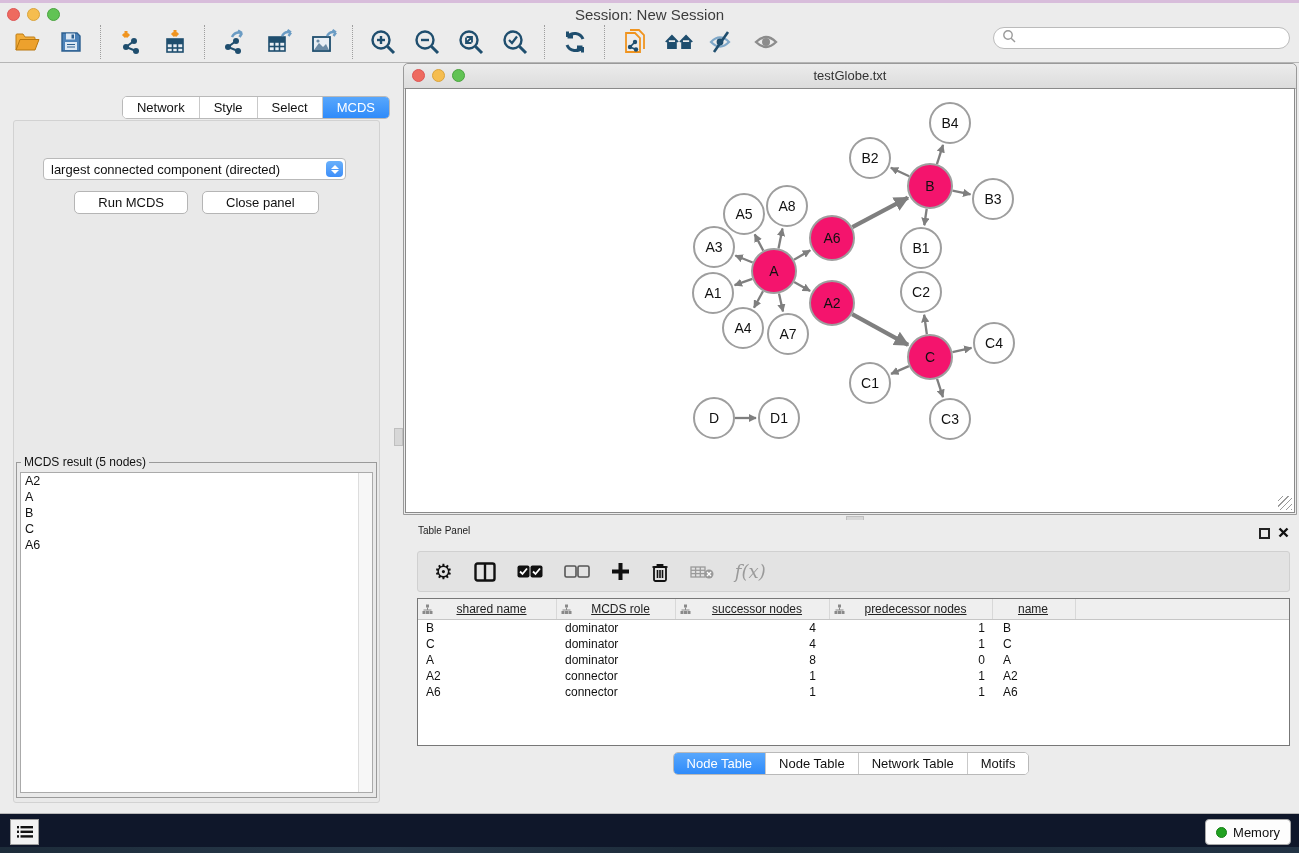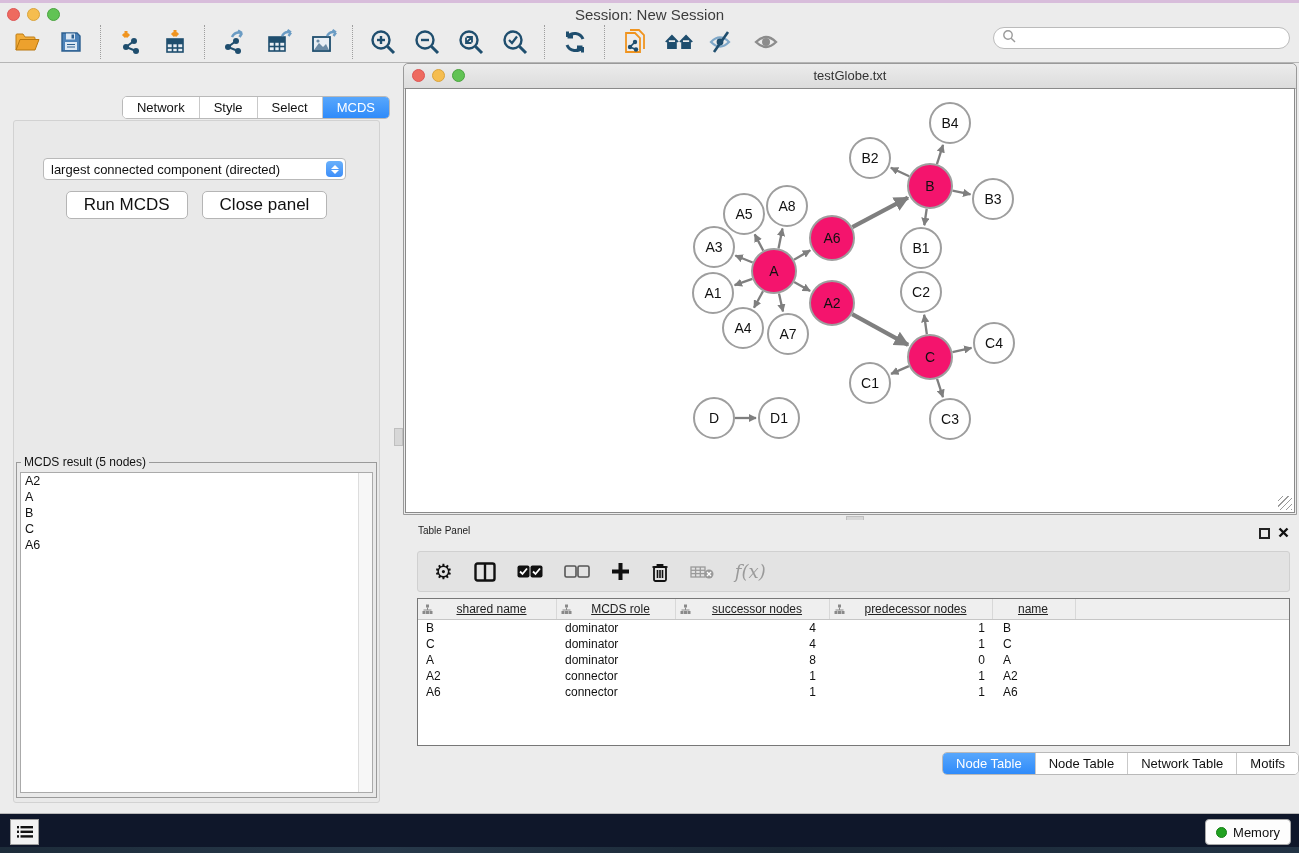--- a/index.html
+++ b/index.html
@@ -39,21 +39,21 @@
   .seg-tab:last-child{border-right:none;}
   .seg-tab.active{background:linear-gradient(#58a7fc,#2f8bfa);color:#fff;}
   .inner-panel{position:absolute;left:13px;right:10px;top:57px;bottom:10px;background:#e9e9e9;border:1px solid #d2d2d2;border-radius:3px;}
   .opt-label{position:absolute;top:15px;left:0;right:0;text-align:center;font-size:13px;color:#111;}
   .criterion-select{position:absolute;top:37px;left:29px;right:33px;height:22px;background:#fff;border:1px solid #b9b9b9;border-radius:4px;display:flex;align-items:center;font-size:13px;color:#111;padding-left:7px;box-sizing:border-box;}
   .stepper{position:absolute;right:2px;top:2px;width:17px;height:16px;border-radius:4px;background:linear-gradient(#6ab1fb,#3d8ef9);display:flex;flex-direction:column;align-items:center;justify-content:center;gap:1px;}
   .tri{width:0;height:0;border-left:4px solid transparent;border-right:4px solid transparent;}
   .tri.up{border-bottom:4px solid #fff;}
   .tri.down{border-top:4px solid #fff;}
   .btn-row{position:absolute;top:70px;left:0;right:0;display:flex;justify-content:center;gap:14px;}
-  .btn{background:#fff;border:1px solid #b5b5b5;border-radius:5px;font-size:17px;color:#111;padding:3px 17px;font-family:"Liberation Sans",sans-serif;}
+  .btn{background:#fff;border:1px solid #b5b5b5;border-radius:5px;font-size:13px;color:#111;padding:3px 23px;font-family:"Liberation Sans",sans-serif;}
   .result-fieldset{position:absolute;left:2px;right:2px;top:334px;bottom:4px;border:1px solid #9a9a9a;margin:0;padding:0;}
   .result-legend{font-size:12px;color:#111;margin-left:4px;padding:0 3px;}
   .result-list{position:absolute;left:3px;right:3px;top:3px;bottom:4px;background:#fff;border:1px solid #aaa;overflow:hidden;}
   .result-scroll{position:absolute;right:0;top:0;bottom:0;width:13px;background:#f7f7f7;border-left:1px solid #ddd;}
   .result-item{font-size:12.5px;color:#111;padding:1px 0 1px 4px;line-height:14px;}
 
   .v-divider-grip{position:absolute;left:394px;top:365px;width:7px;height:16px;background:#d7d7d7;border:1px solid #bfbfbf;}
 
   
   .right-area{position:absolute;left:403px;top:0;width:896px;height:750px;}
@@ -77,21 +77,21 @@
   .tbl{position:absolute;top:78px;left:14px;right:9px;bottom:67px;background:#fff;border:1px solid #777;box-sizing:border-box;overflow:hidden;}
   .tbl-header{display:grid;grid-template-columns:139px 119px 154px 163px 83px 1fr;height:20px;background:#efefef;border-bottom:1px solid #c6c6c6;}
   .th{display:flex;align-items:center;font-size:12px;color:#222;border-right:1px solid #d8d8d8;box-sizing:border-box;padding-left:4px;}
   .th .th-label{flex:1;text-align:center;padding-right:6px;text-decoration:underline;}
   .th.no-icon .th-label{padding-left:0;}
   .tbl-row{display:grid;grid-template-columns:139px 119px 154px 163px 83px 1fr;height:16px;align-items:center;font-size:12px;color:#111;}
   .td{padding-left:8px;}
   .td.num{text-align:right;padding-right:14px;padding-left:0;}
   .td.num2{text-align:right;padding-right:8px;padding-left:0;}
   .td.namecol{padding-left:10px;}
-  .tp-tabs{position:absolute;bottom:38px;left:0;right:0;display:flex;justify-content:flex-end;}
+  .tp-tabs{position:absolute;bottom:38px;left:0;right:0;display:flex;justify-content:center;}
   .tp-tabs .seg-tab{padding:3px 13px;}
 
   
   .list-btn{position:absolute;left:10px;top:5px;width:27px;height:24px;background:#f2f2f2;border:1px solid #9f9f9f;display:flex;align-items:center;justify-content:center;}
   .memory-btn{position:absolute;right:8px;top:5px;height:24px;background:#fdfdfd;border:1px solid #a8a8a8;border-radius:4px;display:flex;align-items:center;gap:6px;padding:0 10px;font-size:13px;color:#111;}
   .mem-dot{width:11px;height:11px;border-radius:50%;background:#21a121;border:1px solid #158015;box-sizing:border-box;}
 </style>
 </head>
 <body>
 

